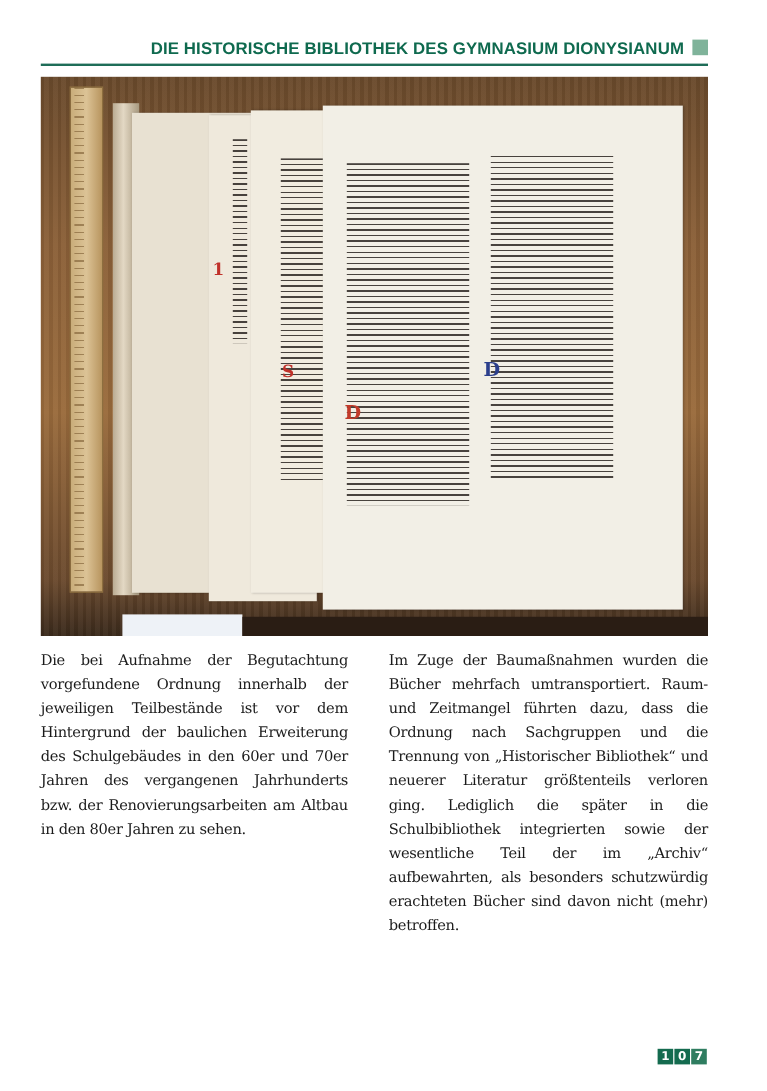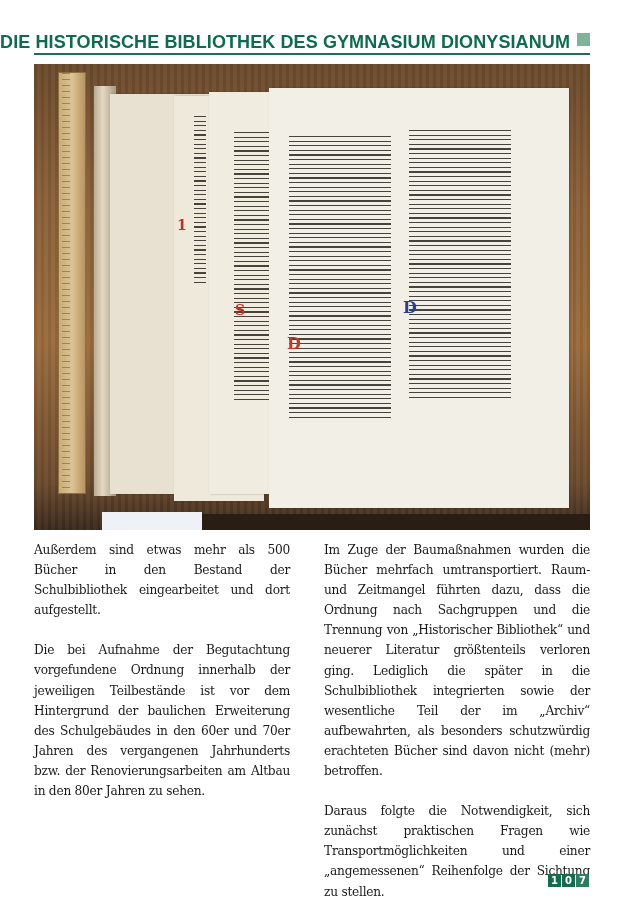--- a/index.html
+++ b/index.html
@@ -7,21 +7,21 @@
     width: 639px; height: 909px; position: relative; overflow: hidden;
     font-family: "DejaVu Serif", "Liberation Serif", serif;
     color: #1a1a1a;
   }
   .header {
     position: absolute; left: 34px; top: 30px; width: 556px; height: 24px;
   }
   .header-title {
     position: absolute; right: 20px; top: 2px;
     font-family: "Liberation Sans", sans-serif; font-weight: bold;
-    font-size: 18px; letter-spacing: 0.1px; color: #0f6a4f; white-space: nowrap;
+    font-size: 14px; letter-spacing: 0.1px; color: #0f6a4f; white-space: nowrap;
   }
   .header-square {
     position: absolute; right: 0; top: 3px; width: 13px; height: 13px; background: #7fb39a;
   }
   .header-rule {
     position: absolute; left: 34px; top: 53px; width: 556px; height: 2px; background: #1e6d58;
   }
 
   
   .photo {
@@ -107,27 +107,25 @@
     <div class="text-col" style="left:20px; top:48px; width:102px; height:285px;"></div>
     <div class="text-col" style="left:140px; top:42px; width:102px; height:270px;"></div>
     <span class="rubric" style="left:18px; top:246px; color:#c23a2a; font-size:16px;">D</span>
     <span class="rubric" style="left:134px; top:210px; color:#2c3f8c; font-size:16px;">D</span>
   </div>
   <div class="white-card"></div>
   <div class="dark-strip"></div>
 </div>
 
 <div class="col left">
-  <p>Außerdem sind etwas mehr als 500 Bücher in den Bestand der Schulbibliothek eingearbeitet und dort aufgestellt.</p>
   <p>Die bei Aufnahme der Begutachtung vorgefundene Ordnung innerhalb der jeweiligen Teilbestände ist vor dem Hintergrund der baulichen Erweiterung des Schulgebäudes in den 60er und 70er Jahren des vergangenen Jahrhunderts bzw. der Renovierungsarbeiten am Altbau in den 80er Jahren zu sehen.</p>
 </div>
 
 <div class="col right">
   <p>Im Zuge der Baumaßnahmen wurden die Bücher mehrfach umtransportiert. Raum- und Zeitmangel führten dazu, dass die Ordnung nach Sachgruppen und die Trennung von „Historischer Bibliothek“ und neuerer Literatur größtenteils verloren ging. Lediglich die später in die Schulbibliothek integrierten sowie der wesentliche Teil der im „Archiv“ aufbewahrten, als besonders schutzwürdig erachteten Bücher sind davon nicht (mehr) betroffen.</p>
-  <p>Daraus folgte die Notwendigkeit, sich zunächst praktischen Fragen wie Transportmöglichkeiten und einer „angemessenen“ Reihenfolge der Sichtung zu stellen.</p>
 
 </div>
 
 <div class="page-number">
   <span class="page-digit">1</span>
   <span class="page-digit">0</span>
   <span class="page-digit">7</span>
 </div>
 
 </body></html>

